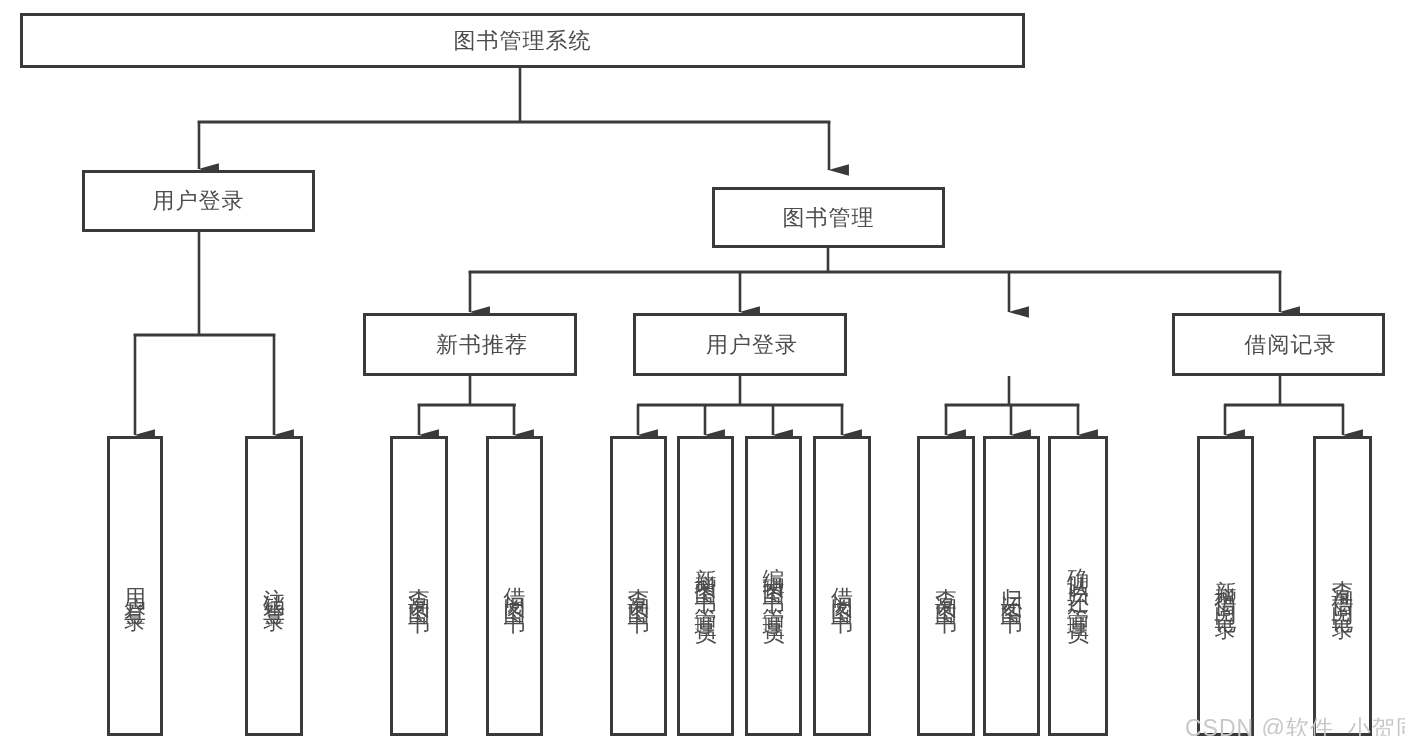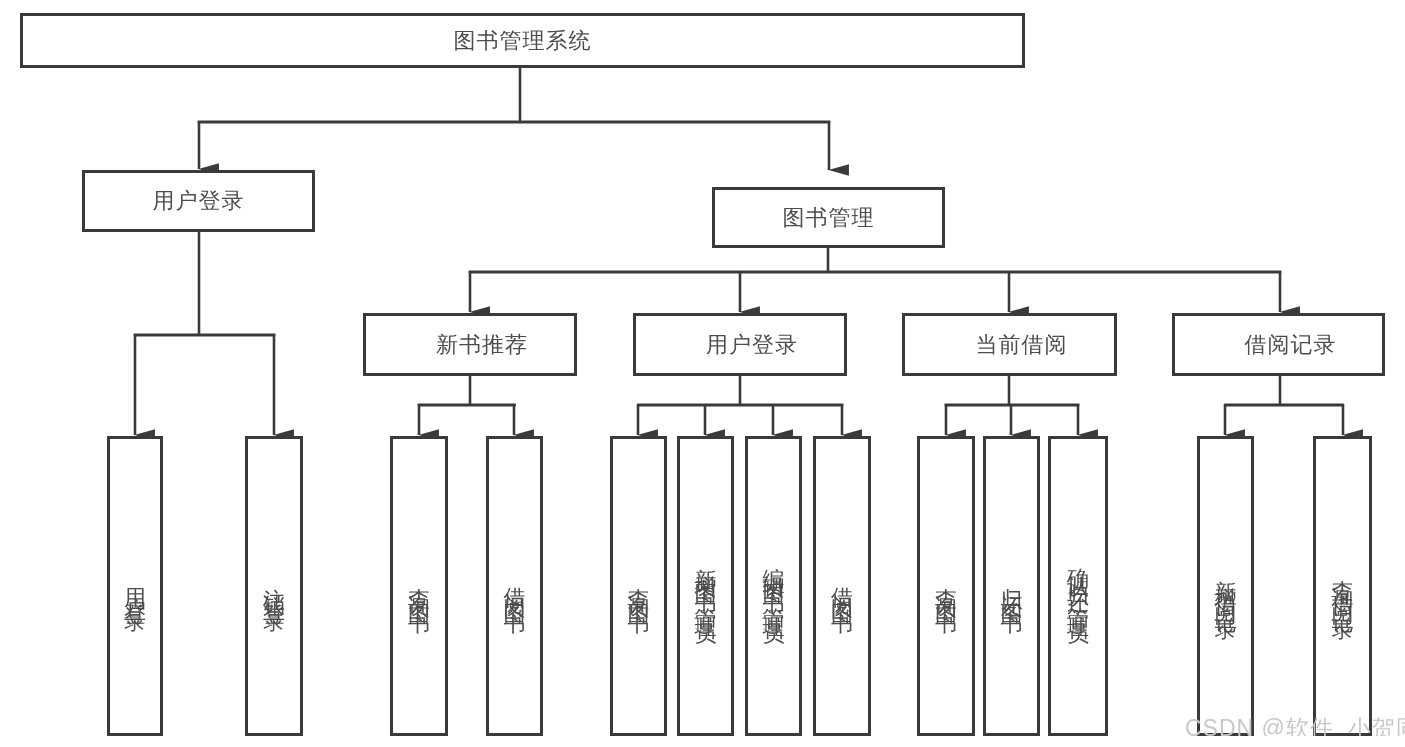--- a/index.html
+++ b/index.html
@@ -152,23 +152,20 @@
   <div class="node l2-b">
     <span class="lbl">图书管理</span>
   </div>
 
   <div class="node l3 l3-a">
     <span class="lbl">新书推荐</span>
   </div>
   <div class="node l3 l3-b">
     <span class="lbl">用户登录</span>
   </div>
-  <div class="node l3 l3-c">
-    <span class="lbl">当前借阅</span>
-  </div>
   <div class="node l3 l3-d">
     <span class="lbl">借阅记录</span>
   </div>
 
   <div class="node leaf leaf-1">
     <span class="lbl">用户登录</span>
   </div>
   <div class="node leaf leaf-2">
     <span class="lbl">注销登录</span>
   </div>

